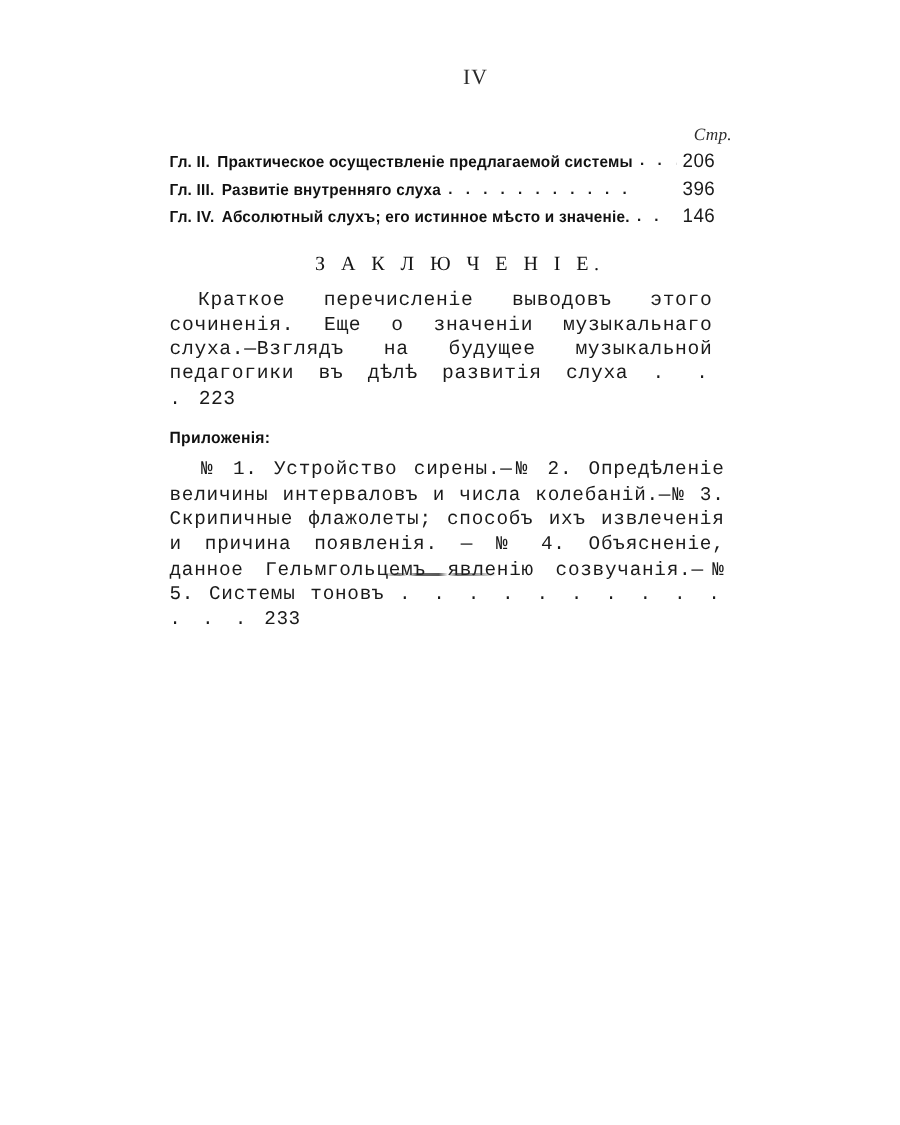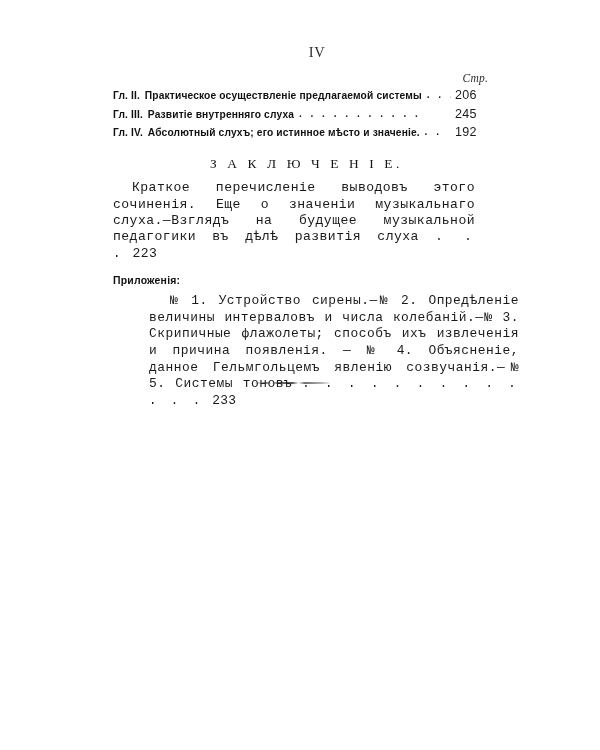--- a/index.html
+++ b/index.html
@@ -30,21 +30,21 @@
     font-size: 14.5px;
     letter-spacing: 0.6px;
     color: #2b2b2b;
     margin-left: 17px;
   }
 
   
   #column {
     position: absolute;
     left: 113px;
-    top: 72px;
+    top: 84px;
     width: 377px;
   }
 
   
   #stranitsa {
     text-align: right;
     font-style: italic;
     font-size: 11.5px;
     letter-spacing: 0.2px;
     color: #2e2e2e;
@@ -138,21 +138,20 @@
     margin-bottom: 7px;
     transform: scaleX(0.97);
     transform-origin: left center;
   }
 
   #appendix-body {
     width: 370px;
     font-size: 12.9px;
     line-height: 16.6px;
     letter-spacing: 0.5px;
-    margin-left: 36px;
   }
 
   
   #ornament-rule {
     position: absolute;
     left: 254px;
     top: 382px;
     width: 77px;
     height: 2px;
     background: linear-gradient(
@@ -186,28 +185,28 @@
       <span class="ch-label">Гл. II.</span>
       <span class="ch-title">Практическое осуществленіе предлагаемой системы</span>
       <span class="ch-leader">. . .</span>
       <span class="ch-page">206</span>
     </div>
 
     <div class="chapter-row">
       <span class="ch-label">Гл. III.</span>
       <span class="ch-title">Развитіе внутренняго слуха</span>
       <span class="ch-leader">. . . . . . . . . . .</span>
-      <span class="ch-page">245</span>
+      <span class="ch-page">396</span>
     </div>
 
     <div class="chapter-row">
       <span class="ch-label">Гл. IV.</span>
       <span class="ch-title">Абсолютный слухъ; его истинное мѣсто и значеніе.</span>
       <span class="ch-leader">. .</span>
-      <span class="ch-page">192</span>
+      <span class="ch-page">146</span>
     </div>
 
     <div id="conclusion-heading">З А К Л Ю Ч Е Н І Е.</div>
 
     <div id="conclusion-body" class="prose"><span class="indent"></span><span>Краткое перечисленіе выводовъ этого сочиненія. Еще о значеніи музыкальнаго слуха.—Взглядъ на будущее музыкальной педагогики въ дѣлѣ развитія слуха</span><span> <span class="dots">. . .</span>&nbsp;</span><span class="pg">223</span></div>
 
     <div id="appendix-label">Приложенія:</div>
 
     <div id="appendix-body" class="prose"><span class="indent"></span><span>№ 1. Устройство сирены.—№ 2. Опредѣленіе величины интерваловъ и числа колебаній.—№ 3. Скрипичные флажолеты; способъ ихъ извлеченія и причина появленія. — № 4. Объясненіе, данное Гельмгольцемъ явленію созвучанія.—№ 5. Системы тоновъ</span><span> <span class="dots">. . . . . . . . . . . . .</span>&nbsp;</span><span class="pg">233</span></div>
 

